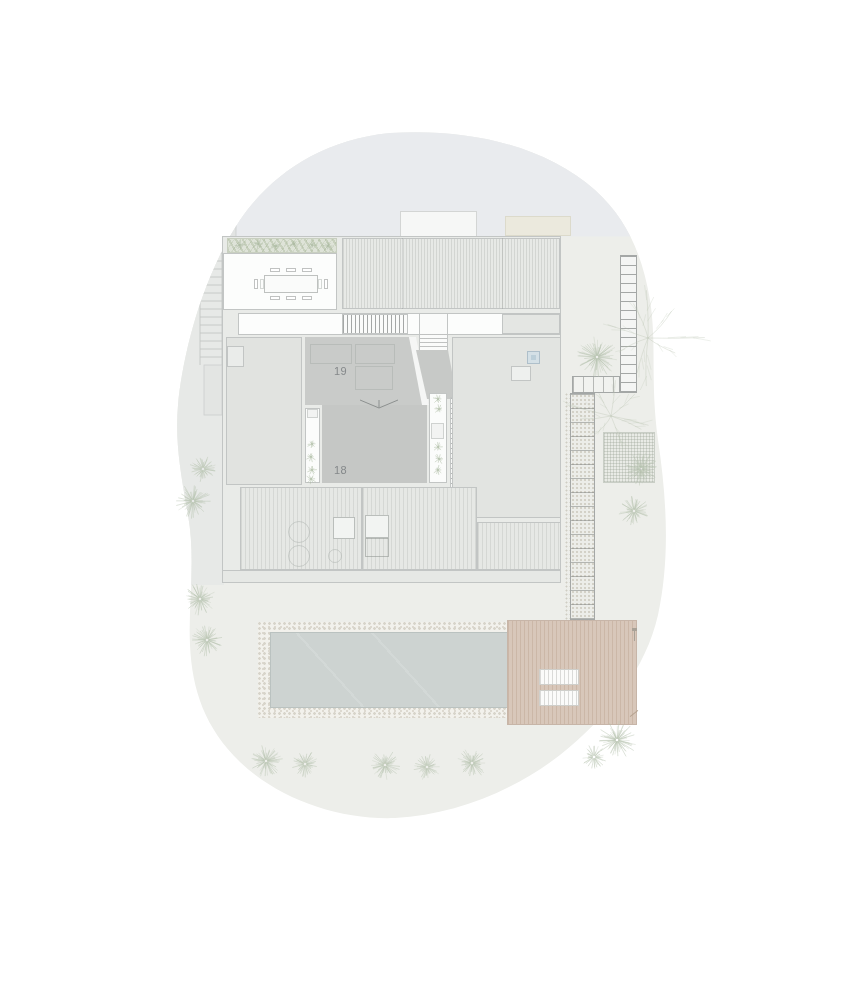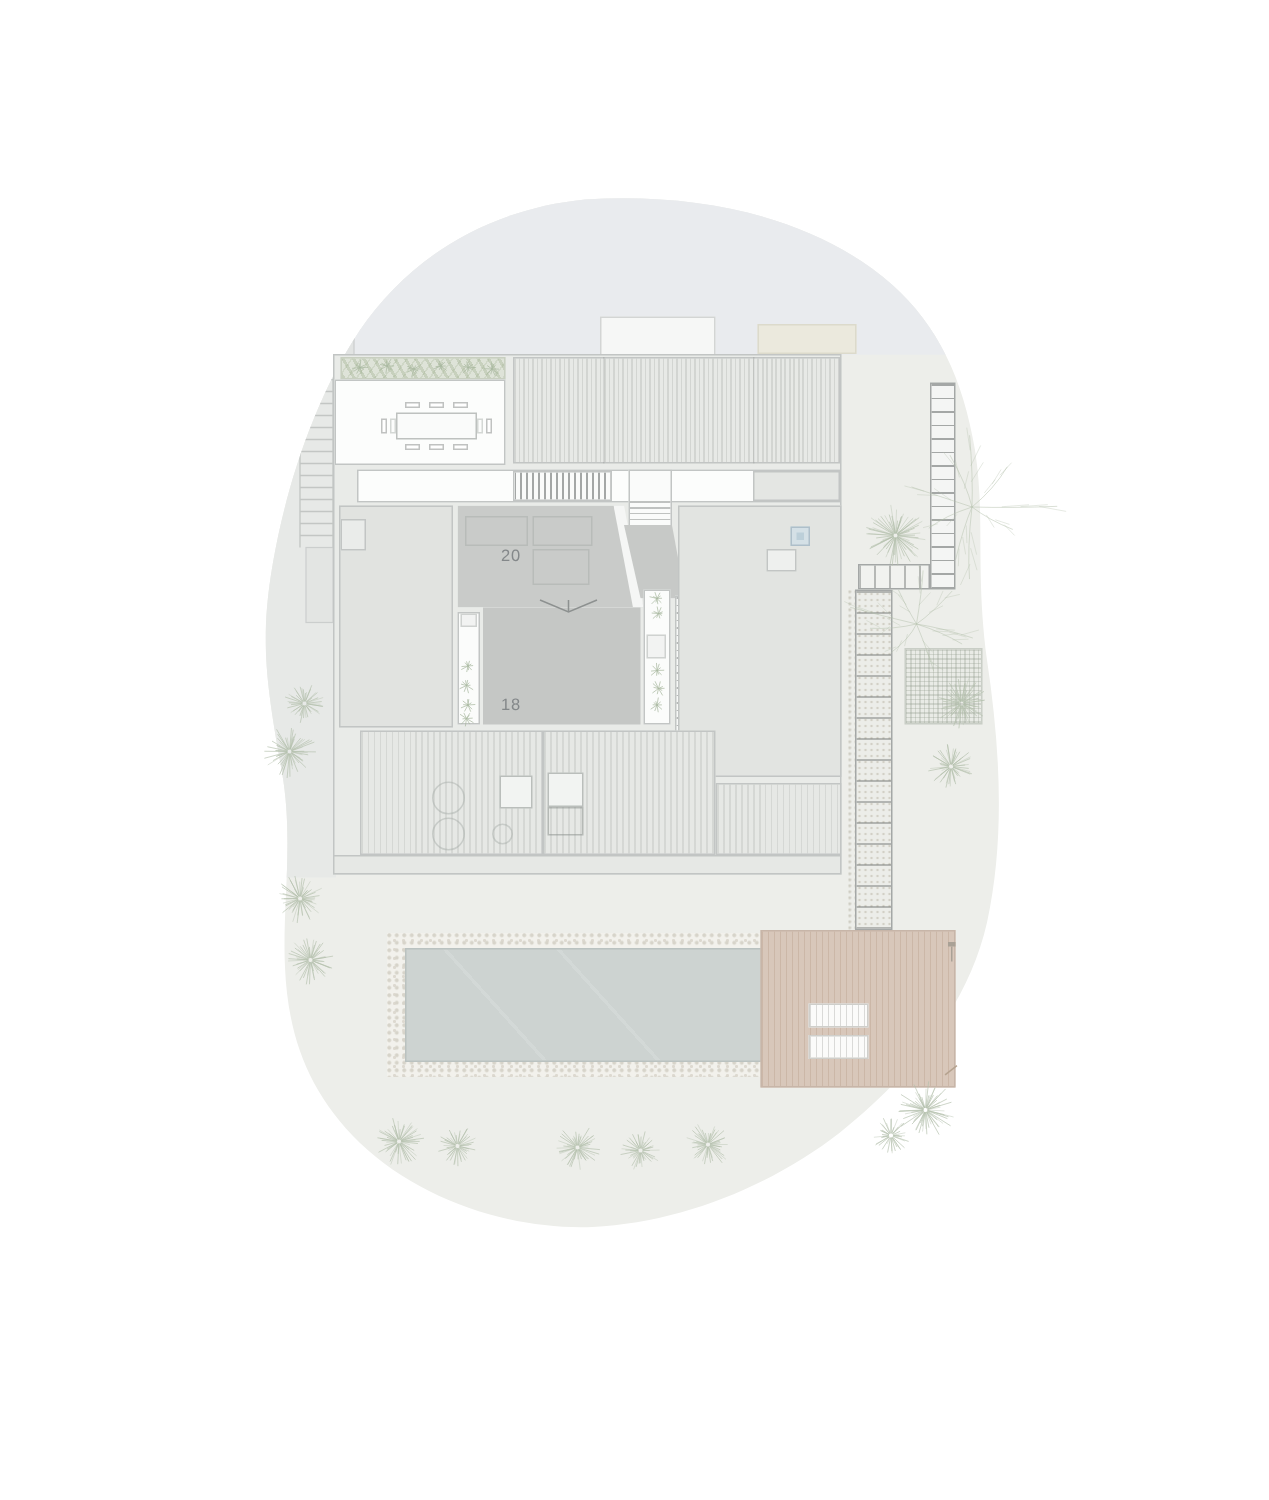--- a/index.html
+++ b/index.html
@@ -146,21 +146,21 @@
   <div class="abs" style="left:416px;top:350px;width:41px;height:49px;background:var(--ramp);
               clip-path:polygon(0 0,78% 0,100% 100%,27% 100%);"></div>
 
   <div class="abs tex-diag" style="left:322px;top:405px;width:105px;height:78px;background:var(--roof_18);"></div>
 
   <svg class="abs" style="left:356px;top:397px;" width="46" height="18" viewBox="0 0 46 18">
     <polyline points="4,3 23,11 42,3" fill="none" stroke="#8d9190" stroke-width="1"></polyline>
     <line x1="23" y1="3" x2="23" y2="11" stroke="#8d9190" stroke-width="1"></line>
   </svg>
 
-  <div class="room-label" style="left:334px;top:365px;">20</div>
+  <div class="room-label" style="left:334px;top:365px;">19</div>
   <div class="room-label" style="left:334px;top:464px;">18</div>
 
   <div class="abs planter" style="left:305px;top:408px;width:15px;height:75px;"></div>
   <div class="abs furn-faint" style="left:307px;top:409px;width:11px;height:9px;background:#f2f3f2;"></div>
   <div class="abs planter" style="left:429px;top:393px;width:18px;height:90px;"></div>
   <div class="abs furn-faint" style="left:431px;top:423px;width:13px;height:16px;background:#f2f3f2;"></div>
 
   <div class="abs stair-h-treads" style="left:450px;top:397px;width:25px;height:118px;"></div>
 
   <div class="abs room tex-diag" style="left:452px;top:337px;width:109px;height:181px;background:#e2e4e1;"></div>

